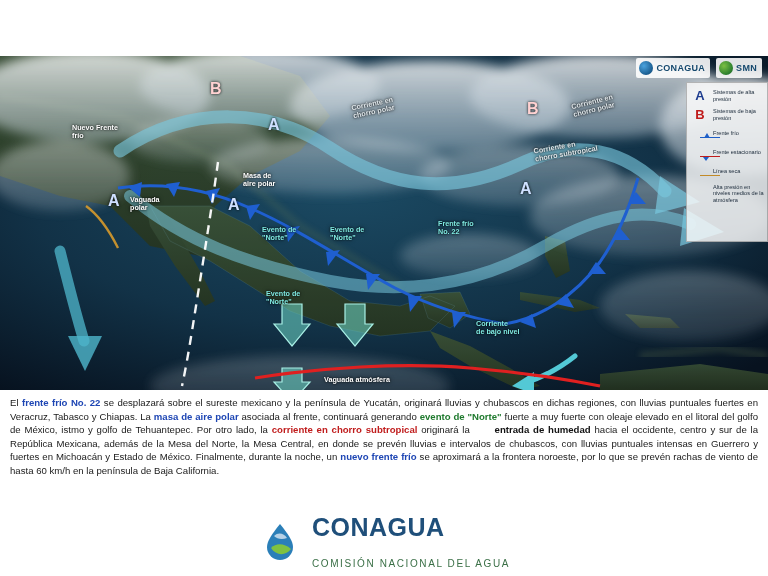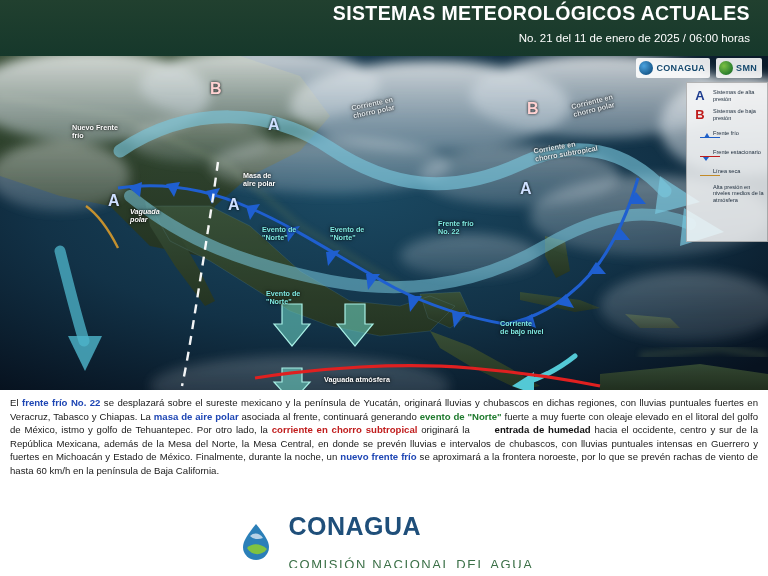--- a/index.html
+++ b/index.html
@@ -258,42 +258,38 @@
     flex-direction: column;
     line-height: 1;
   }
   .footer-main {
     font-size: 25px;
     font-weight: bold;
     color: #1f4f7a;
     letter-spacing: 0.5px;
   }
   .footer-sub {
-    font-size: 13px;
+    font-size: 10px;
     color: #3a6f46;
     letter-spacing: 1.6px;
     margin-top: 19px;
     text-decoration: underline;
   }
   .bottom-strip {
     position: absolute;
     left: 0; top: 568px;
     width: 768px; height: 8px;
     background: #ffffff;
   }
 </style>
 </head>
 <body>
 
 <div id="page">
 
-  <div class="header">
-    <div class="header-title">SISTEMAS METEOROLÓGICOS ACTUALES</div>
-    <div class="header-sub">No. 21 del 11 de enero de 2025 / 06:00 horas</div>
-  </div>
 
   <div class="map">
 
     <svg class="map-bg" viewBox="0 0 768 334" preserveAspectRatio="none">
       <defs>
         <radialGradient id="ocean" cx="45%" cy="40%" r="75%">
           <stop offset="0%" stop-color="#1b4a63"></stop>
           <stop offset="55%" stop-color="#123247"></stop>
           <stop offset="100%" stop-color="#07121f"></stop>
         </radialGradient>
@@ -473,30 +469,30 @@
 
     <div class="bigA" style="left:108px; top:136px;">A</div>
     <div class="bigA" style="left:268px; top:60px;">A</div>
     <div class="bigA" style="left:228px; top:140px;">A</div>
     <div class="bigA" style="left:520px; top:124px;">A</div>
     <div class="bigA" style="left:104px; top:134px; opacity:0;">A</div>
     <div class="bigB" style="left:210px; top:24px;">B</div>
     <div class="bigB" style="left:527px; top:44px;">B</div>
 
     <div class="lbl white" style="left:72px; top:68px;">Nuevo Frente<br>frío</div>
-    <div class="lbl white" style="left:130px; top:152px;font-style:italic;">Vaguada<br>polar</div>
+    <div class="lbl white" style="left:130px; top:140px;">Vaguada<br>polar</div>
     <div class="lbl white" style="left:243px; top:116px;">Masa de<br>aire polar</div>
     <div class="lbl gray" style="left:352px; top:44px; transform:rotate(-12deg);">Corriente en<br>chorro polar</div>
     <div class="lbl gray" style="left:572px; top:42px; transform:rotate(-14deg);">Corriente en<br>chorro polar</div>
     <div class="lbl gray" style="left:534px; top:86px; transform:rotate(-10deg);">Corriente en<br>chorro subtropical</div>
     <div class="lbl cyan" style="left:262px; top:170px;">Evento de<br>"Norte"</div>
     <div class="lbl cyan" style="left:330px; top:170px;">Evento de<br>"Norte"</div>
     <div class="lbl cyan" style="left:266px; top:234px;">Evento de<br>"Norte"</div>
     <div class="lbl cyan" style="left:438px; top:164px;">Frente frío<br>No. 22</div>
-    <div class="lbl cyan" style="left:500px; top:264px;">Corriente<br>de bajo nivel</div>
+    <div class="lbl cyan" style="left:476px; top:264px;">Corriente<br>de bajo nivel</div>
     <div class="lbl white" style="left:324px; top:320px;">Vaguada atmósfera</div>
   </div>
 
   <div class="textblock">
     <span id="summary-text"><span>El </span><span class="t-blue">frente frío No. 22</span><span> se desplazará sobre el sureste mexicano y la península de Yucatán, originará lluvias y chubascos en dichas regiones, con lluvias puntuales fuertes en Veracruz, Tabasco y Chiapas. La </span><span class="t-blue">masa de aire polar</span><span> asociada al frente, continuará generando </span><span class="t-green">evento de "Norte"</span><span> fuerte a muy fuerte con oleaje elevado en el litoral del golfo de México, istmo y golfo de Tehuantepec. Por otro lado, la </span><span class="t-red">corriente en chorro subtropical</span><span> originará la </span><span class="t-dk">entrada de humedad</span><span> hacia el occidente, centro y sur de la República Mexicana, además de la Mesa del Norte, la Mesa Central, en donde se prevén lluvias e intervalos de chubascos, con lluvias puntuales intensas en Guerrero y fuertes en Michoacán y Estado de México. Finalmente, durante la noche, un </span><span class="t-blue">nuevo frente frío</span><span> se aproximará a la frontera noroeste, por lo que se prevén rachas de viento de hasta 60 km/h en la península de Baja California.</span></span>
   </div>
 
   <div class="footer">
     <div class="footer-mark">
       <svg viewBox="0 0 44 40" width="44" height="40">

